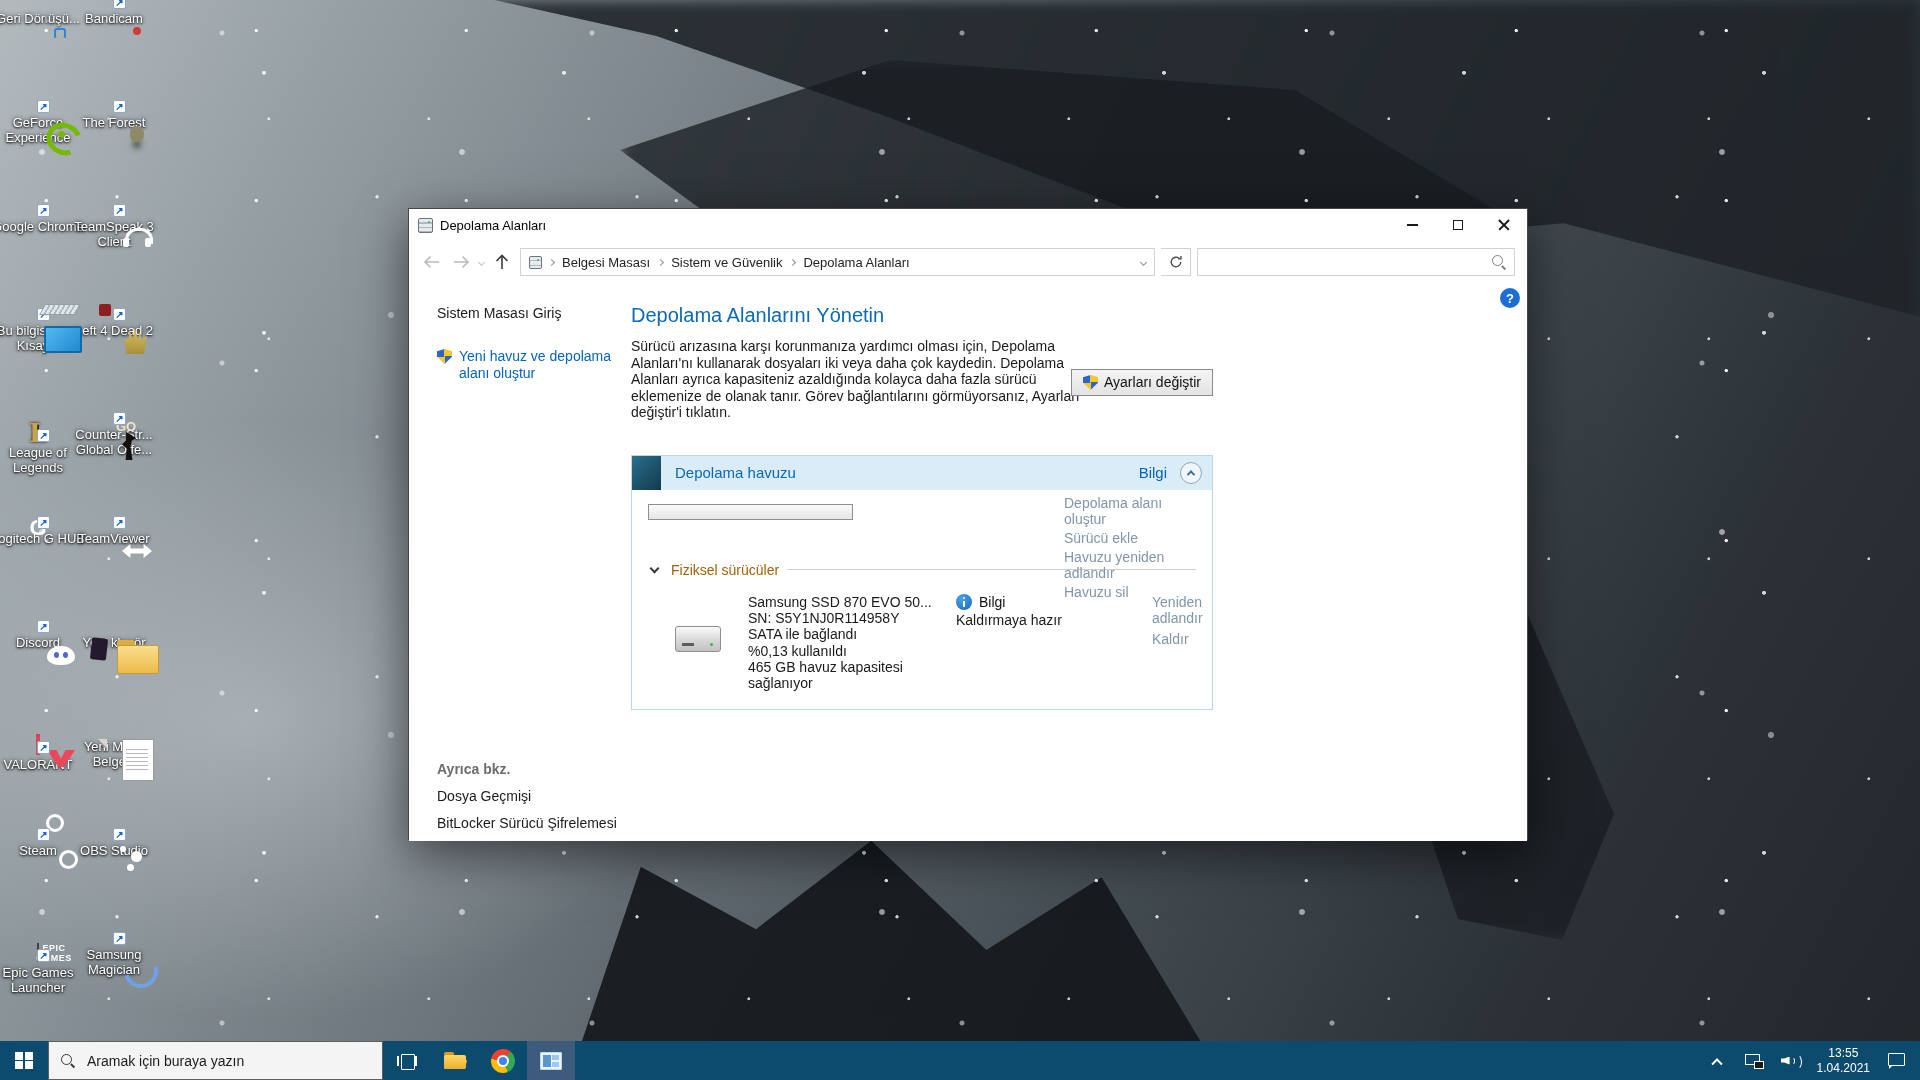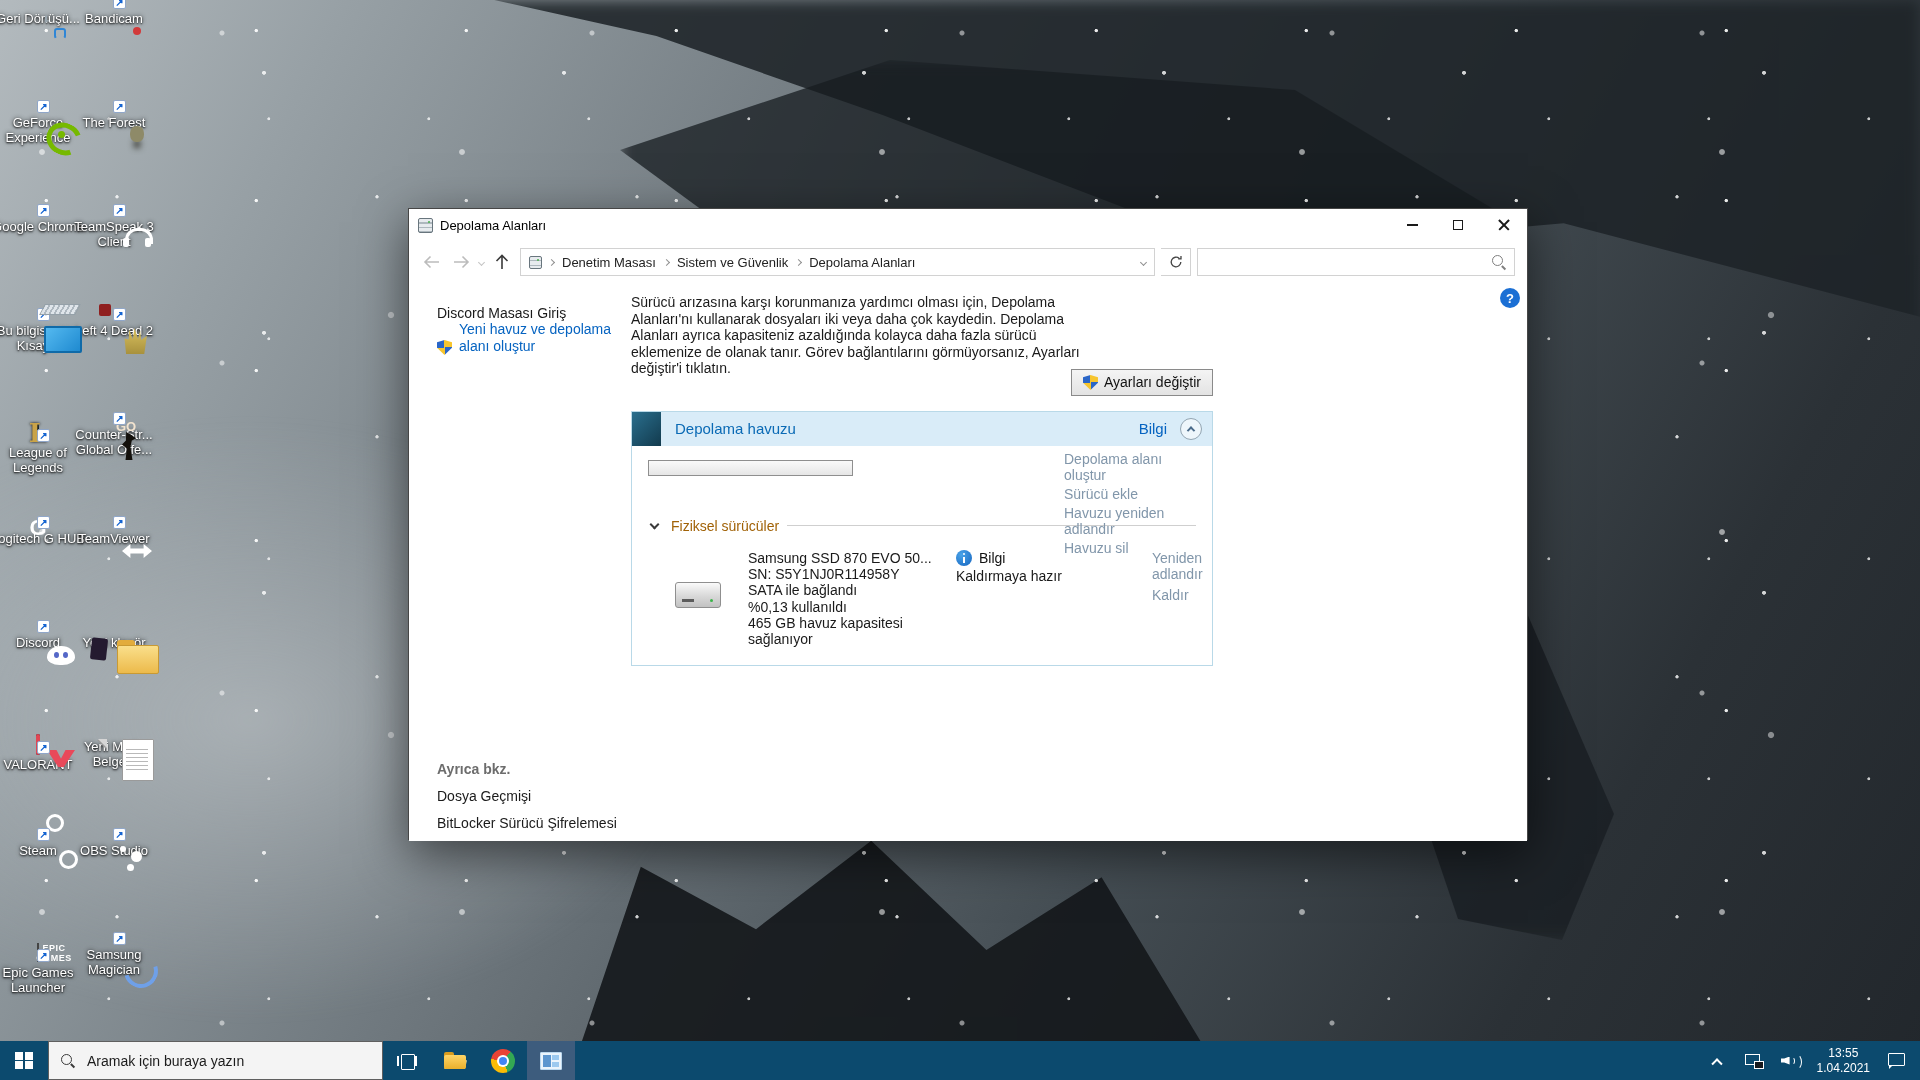--- a/index.html
+++ b/index.html
@@ -184,21 +184,21 @@
     align-items:center;justify-content:center;color:#444;cursor:pointer;}
   .searchbox{width:318px;height:28px;border:1px solid #d2d2d2;display:flex;align-items:center;padding:0 8px;}
   .searchbox input{flex:1;border:none;outline:none;font-size:13px;font-family:inherit;color:#222;background:transparent;}
 
   .winbody{position:relative;height:558px;background:#fff;overflow:hidden;}
   .help-badge{position:absolute;right:7px;top:5px;width:20px;height:20px;border-radius:50%;background:#1b6fd4;
     color:#fff;font-size:13px;font-weight:bold;display:flex;align-items:center;justify-content:center;cursor:pointer;}
 
   .sidebar{position:absolute;left:0;top:0;width:222px;padding:22px 10px 0 28px;}
   .home-link{font-size:14px;color:#1a1a1a;cursor:pointer;}
-  .task-row{display:flex;gap:7px;align-items:flex-end;}
+  .task-row{display:flex;gap:7px;margin-top:27px;align-items:flex-start;}
   .shield{flex:none;width:15px;height:15px;margin-top:1px;
     background:conic-gradient(#f7c52e 0 25%,#2a66c8 0 50%,#f7c52e 0 75%,#2a66c8 0 100%);
     clip-path:polygon(50% 0,100% 15%,100% 52%,50% 100%,0 52%,0 15%);}
   .task-link{font-size:14px;line-height:17px;color:#0563c1;cursor:pointer;width:158px;}
 
   .main{position:absolute;left:222px;top:0;width:582px;}
   .h1{margin-top:21px;font-size:20px;font-weight:normal;color:#0a6ab5;}
   .desc{margin-top:11px;width:468px;font-size:14px;line-height:16.6px;color:#1a1a1a;}
   .settings-btn{position:absolute;right:0;top:86px;display:flex;align-items:center;gap:6px;
     padding:4px 11px 5px;font-size:14px;color:#111;cursor:pointer;
@@ -427,21 +427,21 @@
       </span>
       <span class="chev down dis" style="border-color:#c4c4c4;"></span>
       <span class="navic ena">
         <svg width="14" height="16" viewBox="0 0 14 16">
             <path d="M7 15V2M1.5 7 7 1.5 12.5 7" fill="none" stroke="currentColor" stroke-width="1.6"></path>
           </svg>
       </span>
       <div class="addr">
         <span class="app-ic" style="width:13px;height:13px;"></span>
         <span class="chev right"></span>
-        <span class="crumb">Denetim Masası</span>
+        <span class="crumb">Belgesi Masası</span>
         <span class="chev right"></span>
         <span class="crumb">Sistem ve Güvenlik</span>
         <span class="chev right"></span>
         <span class="crumb">Depolama Alanları</span>
         <span class="sp"></span>
         <span class="chev down"></span>
       </div>
       <div class="refresh-btn">
         <svg width="14" height="14" viewBox="0 0 16 16">
             <path d="M13.5 8A5.5 5.5 0 1 1 11.7 3.9M13.7 1.2v3.2h-3.2" fill="none" stroke="currentColor" stroke-width="1.5"></path>
@@ -450,28 +450,29 @@
       <div class="searchbox">
         <input type="text" style="">
         <span class="mag" style="opacity:.65"></span>
       </div>
     </div>
 
     <div class="winbody">
       <div class="help-badge">?</div>
 
       <div class="sidebar">
-        <div class="home-link">Discord Masası Giriş</div>
+        <div class="home-link">Sistem Masası Giriş</div>
         <div class="task-row">
           <span class="shield"></span>
           <span class="task-link">Yeni havuz ve depolama alanı oluştur</span>
         </div>
       </div>
 
       <div class="main">
+        <div class="h1">Depolama Alanlarını Yönetin</div>
         <div class="desc">Sürücü arızasına karşı korunmanıza yardımcı olması için, Depolama Alanları'nı kullanarak dosyaları iki veya daha çok kaydedin. Depolama Alanları ayrıca kapasiteniz azaldığında kolayca daha fazla sürücü eklemenize de olanak tanır. Görev bağlantılarını görmüyorsanız, Ayarları değiştir'i tıklatın.</div>
         <div class="settings-btn">
           <span class="shield"></span>
           <span>Ayarları değiştir</span>
         </div>
 
         <div class="pool">
           <div class="pool-header">
             <div class="pool-accent"></div>
             <span class="pool-title">Depolama havuzu</span>

